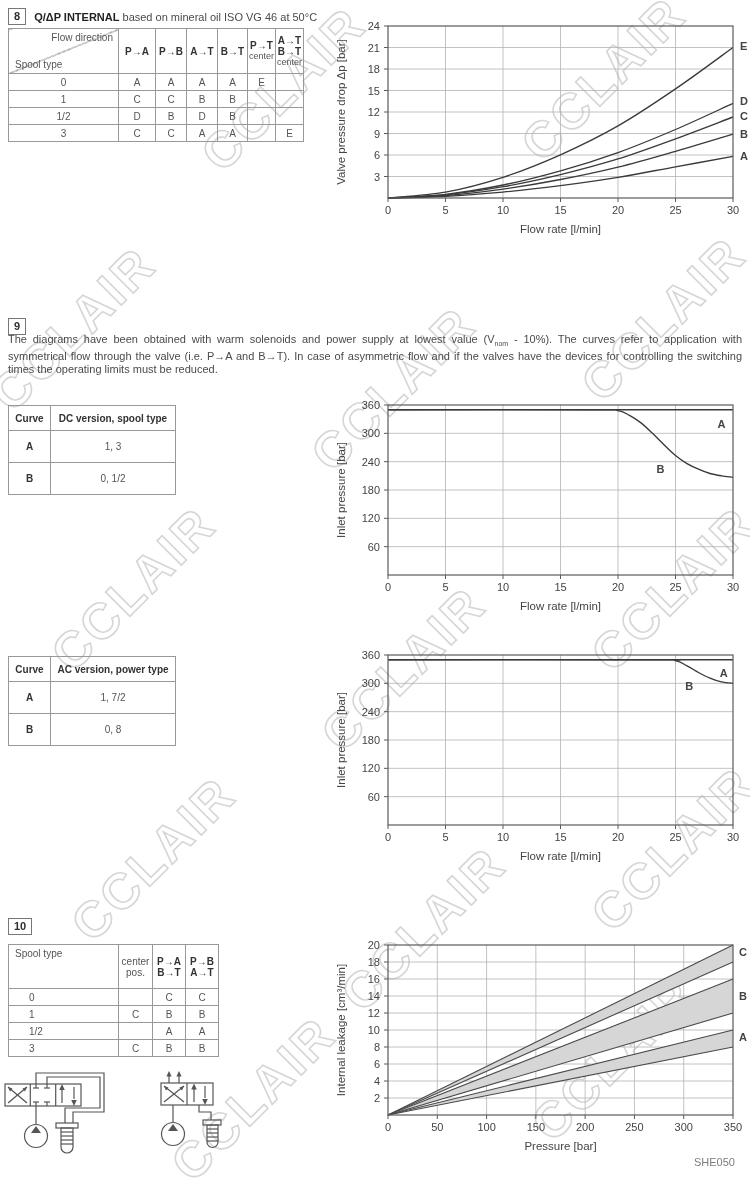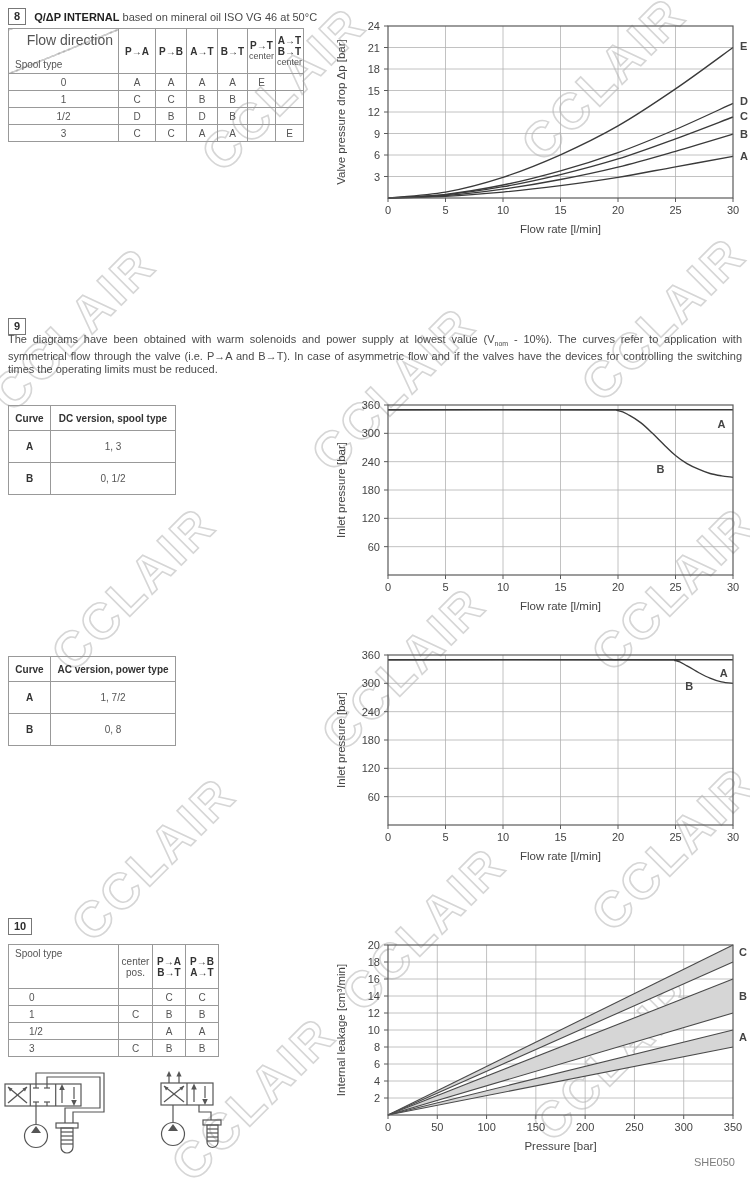--- a/index.html
+++ b/index.html
@@ -29,21 +29,21 @@
   th,td{border:1px solid #999;text-align:center;padding:0;vertical-align:middle;}
   span:empty{display:none;}
   .hl{display:block;line-height:11px;}
   .sub{display:block;font-weight:normal;font-size:9px;color:#555;line-height:11px;}
   .t-qdp th{font-weight:bold;color:#333;height:44px;}
   .t-qdp td{height:16px;}
   .t-qdp .diag{
     position:relative;font-weight:normal;
     background:linear-gradient(to bottom right,#fff 49.4%,#999 49.4%,#999 50.6%,#fff 50.6%);
   }
-  .d-top{position:absolute;top:3px;right:5px;font-size:14px;color:#555;}
+  .d-top{position:absolute;top:3px;right:5px;font-size:10px;color:#555;}
   .d-bot{position:absolute;bottom:3px;left:6px;font-size:10px;color:#555;}
   .t-curve th{font-weight:bold;color:#333;height:24px;margin-top:20px;}
   .t-curve td{height:31px;}
   .t-curve td:first-child{font-weight:bold;color:#333;}
   .t-leak th{height:40px;font-weight:bold;color:#333;}
   .t-leak th.normal{font-weight:normal;color:#555;}
   .t-leak th.corner{font-weight:normal;color:#555;text-align:left;vertical-align:top;padding:3px 0 0 6px;}
   .t-leak td{height:16px;}
   .t-leak td:first-child{text-align:left;padding-left:20px;}
   

